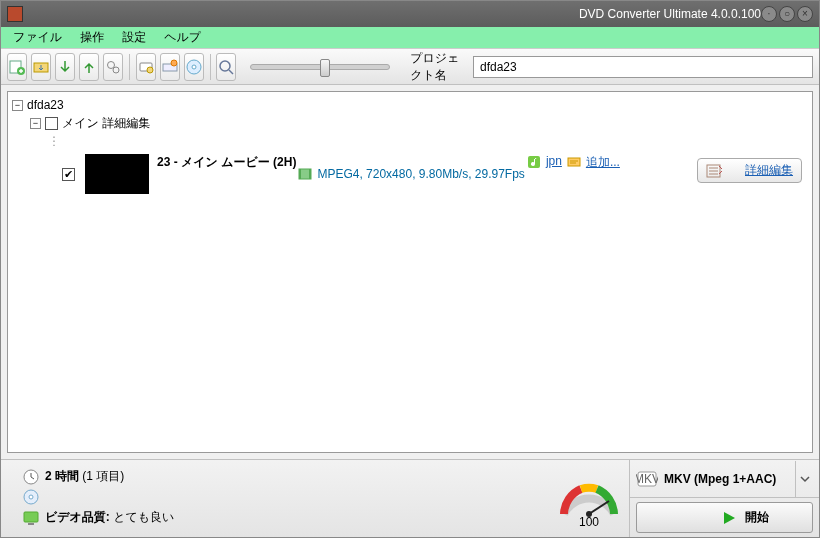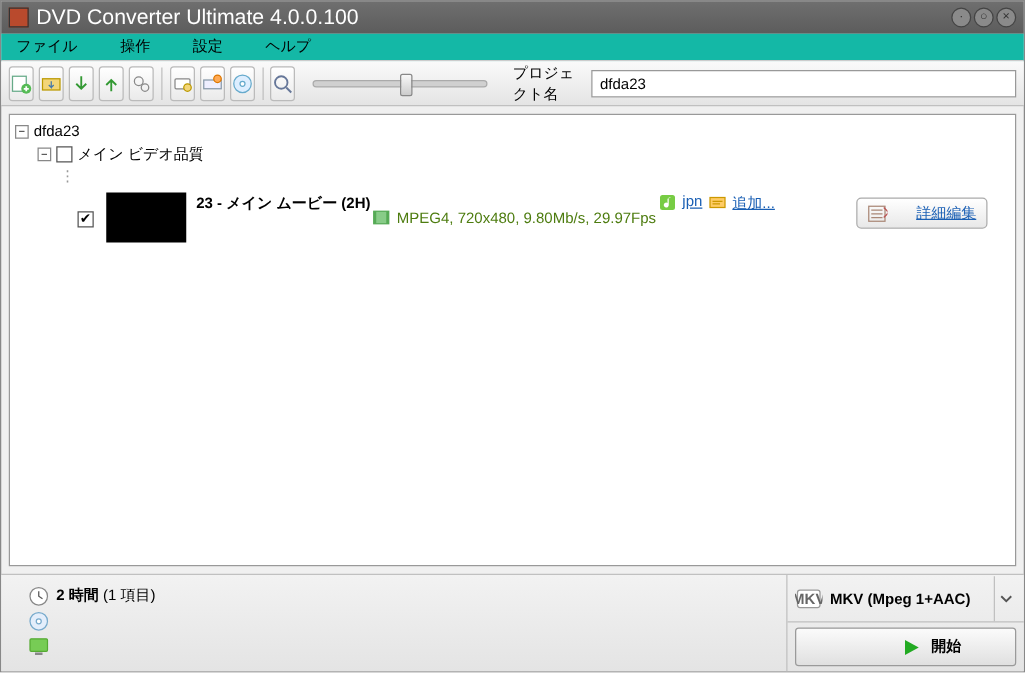--- a/index.html
+++ b/index.html
@@ -1,55 +1,55 @@
 <!DOCTYPE html>
 <html><head>
 <meta charset="utf-8">
 <style>
 * { margin: 0; padding: 0; box-sizing: border-box; font-family: "MS PGothic", "Meiryo", sans-serif; font-size: 12px; }
 body { background: #e8e8e8; }
 .window { width: 820px; height: 538px; background: #f0f0f0; border: 1px solid #888; display: flex; flex-direction: column; }
 .titlebar { height: 26px; background: linear-gradient(to bottom, #6f6f6f, #5c5c5c); display: flex; align-items: center; padding: 0 6px; color: #fff; }
 .titlebar .appicon { width: 16px; height: 16px; background: #b94a2d; margin-right: 6px; border: 1px solid #333; }
-.titlebar .title { flex: 1; font-size: 17px; }
+.titlebar .title { flex: 1; font-size: 12px; text-align: right; }
 .winbtns { display: flex; gap: 2px; }
 .winbtn { width: 16px; height: 16px; border-radius: 50%; background: #8a8a8a; border: 1px solid #444; display:flex;align-items:center;justify-content:center;color:#333;font-size:10px;line-height:1;cursor:pointer; }
-.menubar { height: 22px; background: #14b8a6; display: flex; align-items: flex-start; padding: 0 4px; gap: 18px; border-bottom: 1px solid #ccc; }
+.menubar { height: 22px; background: #86efac; display: flex; align-items: flex-start; padding: 0 4px; gap: 2px; border-bottom: 1px solid #ccc; }
 .menuitem { padding: 2px 8px; cursor: pointer; }
 .toolbar { height: 36px; background: linear-gradient(to bottom,#fafafa,#e4e4e4); display: flex; align-items: center; padding: 0 6px; gap: 4px; border-bottom: 1px solid #c0c0c0; }
 .tbtn { width: 28px; height: 28px; border: 1px solid #bbb; border-radius: 3px; background: linear-gradient(to bottom,#fff,#eaeaea); display:flex;align-items:center;justify-content:center; cursor:pointer; }
 .tsep { width: 1px; height: 26px; background: #c0c0c0; margin: 0 2px; }
 .slider { flex: 0 0 140px; height: 6px; background: #d0d0d0; border: 1px solid #aaa; border-radius: 3px; position: relative; margin: 0 10px; }
 .slider .knob { position: absolute; top: -6px; left: 50%; width: 10px; height: 18px; background: linear-gradient(to bottom,#f8f8f8,#ccc); border: 1px solid #888; border-radius: 2px; }
 .projlabel { margin-left: auto; padding: 0 6px; }
 .projinput { flex: 0 0 340px; height: 22px; border: 1px solid #999; background: #fff; padding: 0 6px; font-size: 12px; }
 .content { flex: 1; margin: 6px; border: 1px solid #999; background: #fff; overflow: auto; padding: 4px; }
 .tree-row { display: flex; align-items: center; height: 18px; }
 .tree-toggle { width: 11px; height: 11px; border: 1px solid #888; background: #fff; display:flex;align-items:center;justify-content:center; font-size:9px; line-height:1; margin-right: 4px; cursor:pointer; }
 .tree-dots { color: #999; letter-spacing: 1px; }
 .checkbox { width: 13px; height: 13px; border: 1px solid #555; background: #fff; display:inline-flex;align-items:center;justify-content:center;font-size:11px;line-height:1; }
 .item-block { display: flex; margin-left: 50px; margin-top: 4px; position: relative; }
 .item-check { margin-right: 10px; align-self: center; }
 .thumb { width: 64px; height: 40px; background: #000; margin-right: 8px; }
 .item-text { display: flex; flex-direction: row; gap: 1px; }
 .item-title { font-weight: bold; }
-.item-line2 { display:flex;align-items:center;gap:4px; color:#4d7c0f; }
+.item-line2 { display:flex;align-items:center;gap:4px; color:#0369a1; }
 .item-line3 { display:flex;align-items:flex-start;gap:4px; }
 .link { color: #1a5fb4; text-decoration: underline; cursor: pointer; }
-.detail-btn { position: absolute; right: 18px; top: 4px; border: 1px solid #aaa; background: linear-gradient(to bottom,#fff,#e8e8e8); border-radius: 4px; padding: 3px 8px; display:flex;align-items:center;gap:23px; cursor:pointer; }
+.detail-btn { position: absolute; right: 6px; top: 4px; border: 1px solid #aaa; background: linear-gradient(to bottom,#fff,#e8e8e8); border-radius: 4px; padding: 3px 8px; display:flex;align-items:center;gap:23px; cursor:pointer; }
 .footer { height: 78px; background: linear-gradient(to bottom,#f2f2f2,#e4e4e4); border-top: 1px solid #c0c0c0; display:flex; }
 .footer-left { flex: 1; padding: 8px 22px; display:flex;flex-direction:column;gap:4px; }
 .footer-line { display:flex;align-items:center;gap:6px; }
 .gauge-wrap { width: 80px; display:flex;align-items:center;justify-content:center; }
 .footer-right { width: 190px; border-left: 1px solid #c0c0c0; display:flex;flex-direction:column; }
 .format-row { height: 38px; display:flex;align-items:center;padding:0 6px;gap:6px; border-bottom:1px solid #c0c0c0; }
 .format-drop { width: 18px; height: 36px; border-left:1px solid #c0c0c0; display:flex;align-items:center;justify-content:center;cursor:pointer; }
 .start-btn { flex:1; margin: 4px 6px; border:1px solid #9a9a9a; border-radius:3px; background:linear-gradient(to bottom,#fbfbfb,#e0e0e0); display:flex;align-items:center;justify-content:center;gap:8px;cursor:pointer; font-weight:bold;padding-left:41px; }
 svg { display:block; }
-.ficon { width:16px;height:16px;display:inline-flex;align-items:center;justify-content:center;font-weight:bold; }
+.ficon { width:16px;height:16px;display:inline-flex;align-items:center;justify-content:center; }
 </style>
 </head>
 <body>
 
 <div class="window">
 
   <div class="titlebar">
     <div class="appicon"></div>
     <div class="title">DVD Converter Ultimate 4.0.0.100</div>
     <div class="winbtns">
@@ -130,21 +130,21 @@
   </div>
 
   <div class="content">
     <div class="tree-row">
       <span class="tree-toggle">−</span>
       <span>dfda23</span>
     </div>
     <div class="tree-row" style="padding-left:18px">
       <span class="tree-toggle">−</span>
       <span class="checkbox"></span>
-      <span style="margin-left:4px">メイン ビデオ品質</span>
+      <span style="margin-left:4px">メイン 詳細編集</span>
     </div>
     <div class="tree-row" style="padding-left:36px">
       <span class="tree-dots">⋮</span>
     </div>
 
     <div class="item-block">
       <div class="item-check">
         <span class="checkbox">✔</span>
       </div>
       <div class="thumb"></div>
@@ -209,21 +209,33 @@
             </svg>
         </span>
       </div>
       <div class="footer-line">
         <span class="ficon">
           <svg width="16" height="16">
               <rect x="1" y="2" width="14" height="10" rx="1" fill="#7c5" stroke="#5a3"></rect>
               <rect x="5" y="13" width="6" height="2" fill="#888"></rect>
             </svg>
         </span>
-      </div>
+        <span><b>ビデオ品質: </b><span>とても良い</span></span>
+      </div>
+    </div>
+    <div class="gauge-wrap">
+      <svg width="70" height="60">
+        <path d="M10 45 A28 28 0 0 1 60 45" fill="none" stroke="#ccc" stroke-width="8"></path>
+        <path d="M10 45 A28 28 0 0 1 27 20" fill="none" stroke="#d33" stroke-width="8"></path>
+        <path d="M27 20 A28 28 0 0 1 43 20" fill="none" stroke="#fb0" stroke-width="8"></path>
+        <path d="M43 20 A28 28 0 0 1 60 45" fill="none" stroke="#3a3" stroke-width="8"></path>
+        <line x1="35" y1="45" x2="55" y2="32" stroke="#222" stroke-width="2"></line>
+        <circle cx="35" cy="45" r="3" fill="#222"></circle>
+        <text x="35" y="57" text-anchor="middle" font-size="11">100</text>
+      </svg>
     </div>
     <div class="footer-right">
       <div class="format-row">
         <span class="ficon" style="width:22px;height:22px">
           <svg width="22" height="22">
               <rect x="2" y="4" width="18" height="14" rx="2" fill="#fff" stroke="#999"></rect>
               <text x="11" y="15" text-anchor="middle" font-size="7" fill="#666">MKV</text>
             </svg>
         </span>
         <span style="font-weight:bold;flex:1">MKV (Mpeg 1+AAC)</span>

